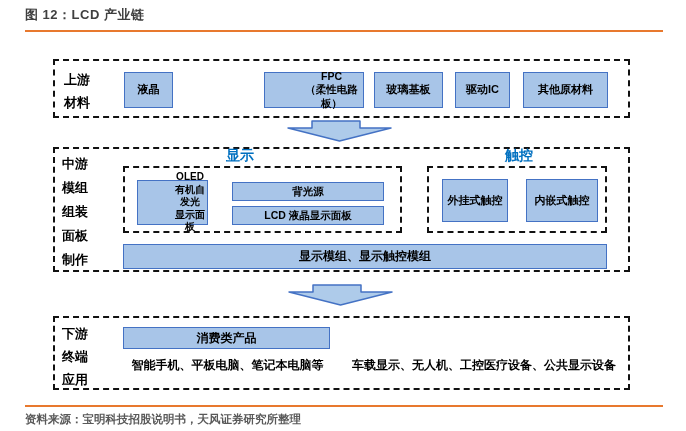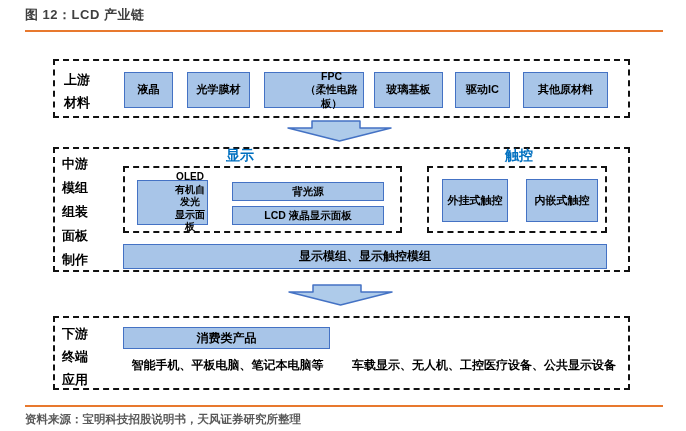--- a/index.html
+++ b/index.html
@@ -93,21 +93,20 @@
 
   <div class="fig-title">图 12：LCD 产业链</div>
   <div class="rule rule-top"></div>
 
   <div class="dashed-box upstream-box"></div>
   <div class="side-label upstream-label">
     <div>上游</div>
     <div>材料</div>
   </div>
   <div class="chip chip-liquid-crystal">液晶</div>
-  <div class="chip chip-optical-film">光学膜材</div>
   <div class="chip chip-fpc prewrap">FPC
 （柔性电路板）</div>
   <div class="chip chip-glass">玻璃基板</div>
   <div class="chip chip-driver-ic">驱动IC</div>
   <div class="chip chip-other">其他原材料</div>
 
   <svg class="down-arrow arrow-1" viewBox="0 0 105 22">
     <polygon points="25,1 73,1 73,8 104,8 52.5,21 1,8 25,8" fill="#aecbea" stroke="#4472c4" stroke-width="1.5" stroke-linejoin="round"></polygon>
   </svg>
 

